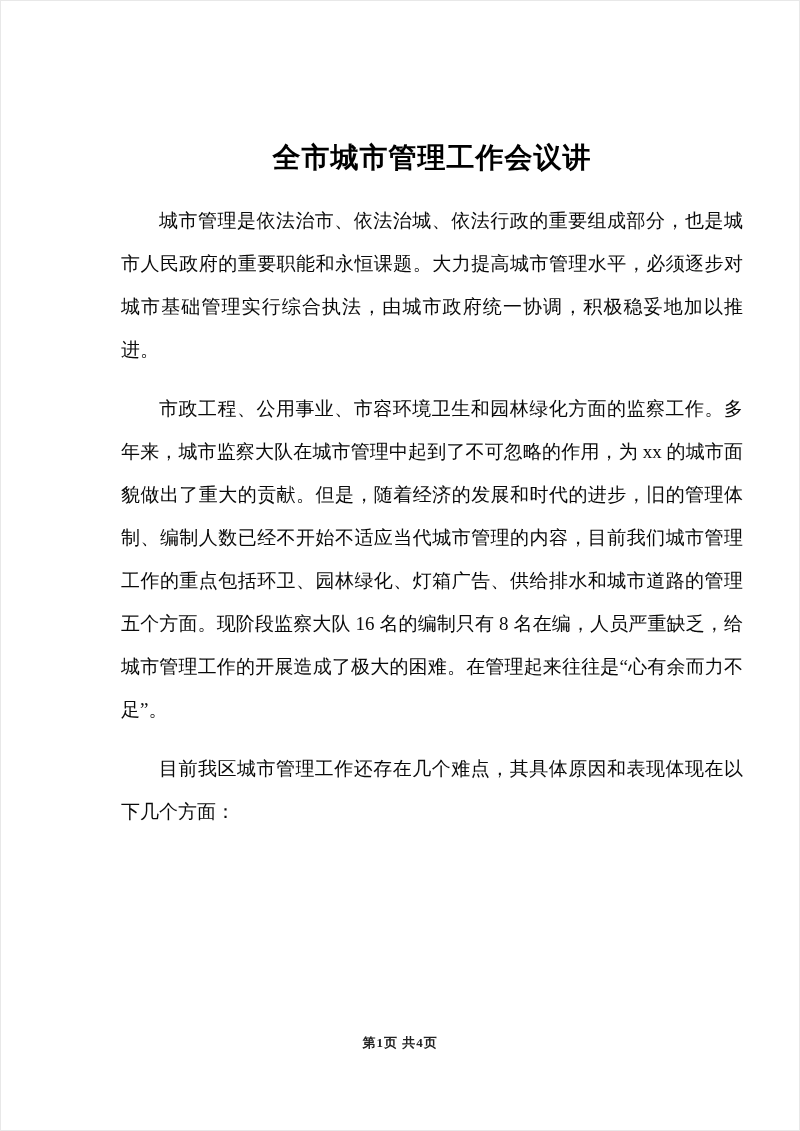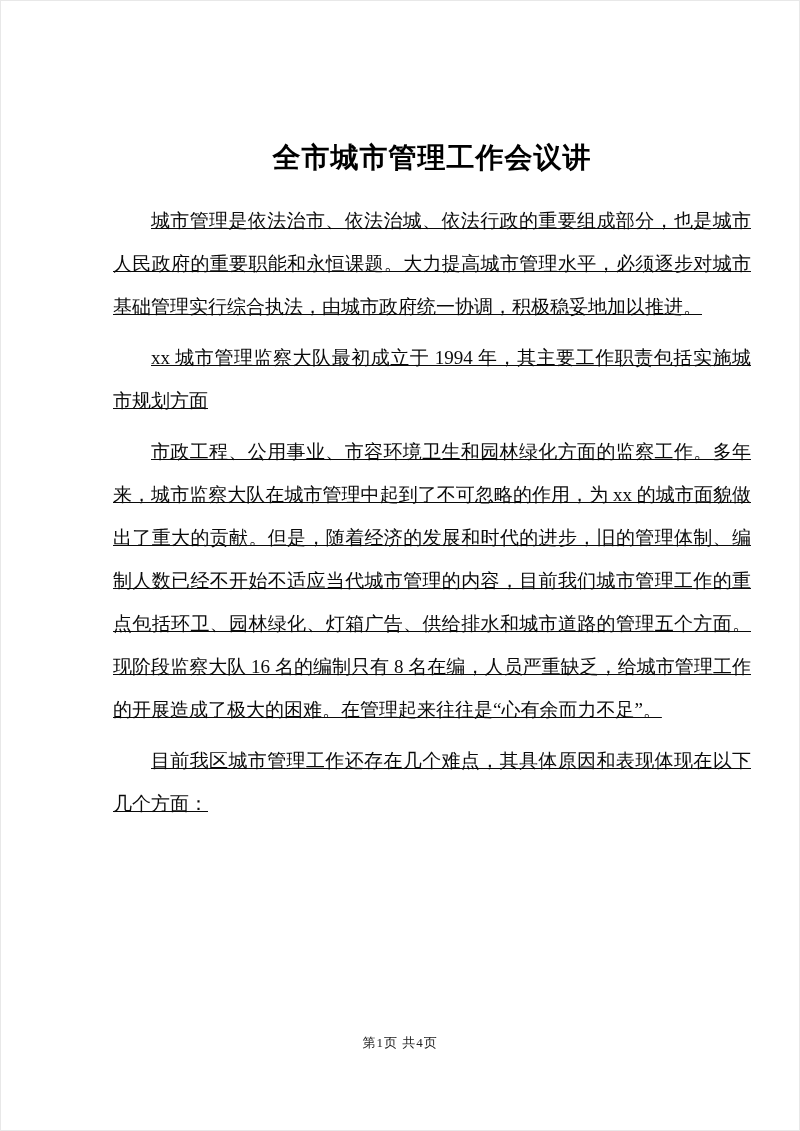--- a/index.html
+++ b/index.html
@@ -26,47 +26,46 @@
     font-size: 28px;
     font-weight: bold;
     text-align: center;
     margin: 0 0 22px 0;
     letter-spacing: 1px;
     color: #000000;
   }
   .doc-body p {
     font-size: 19px;
     line-height: 43px;
-    margin: 8px;
+    margin: 16px;
     text-indent: 2em;
     text-align: justify;
     color: #0a0a0a;
-    text-decoration: underline;
   }
   .doc-footer {
     position: absolute;
     left: 0;
     right: 0;
     bottom: 78px;
     text-align: center;
     font-size: 13px;
     color: #222222;
     letter-spacing: 1px;
+    font-weight: bold;
   }
 </style>
 </head>
 <body>
 
 <div class="doc-page">
 
   <h1 class="doc-title">全市城市管理工作会议讲</h1>
 
   <div class="doc-body">
     <p>城市管理是依法治市、依法治城、依法行政的重要组成部分，也是城市人民政府的重要职能和永恒课题。大力提高城市管理水平，必须逐步对城市基础管理实行综合执法，由城市政府统一协调，积极稳妥地加以推进。</p>
-    <p>xx 城市管理监察大队最初成立于 1994 年，其主要工作职责包括实施城市规划方面</p>
     <p>市政工程、公用事业、市容环境卫生和园林绿化方面的监察工作。多年来，城市监察大队在城市管理中起到了不可忽略的作用，为 xx 的城市面貌做出了重大的贡献。但是，随着经济的发展和时代的进步，旧的管理体制、编制人数已经不开始不适应当代城市管理的内容，目前我们城市管理工作的重点包括环卫、园林绿化、灯箱广告、供给排水和城市道路的管理五个方面。现阶段监察大队 16 名的编制只有 8 名在编，人员严重缺乏，给城市管理工作的开展造成了极大的困难。在管理起来往往是“心有余而力不足”。</p>
     <p>目前我区城市管理工作还存在几个难点，其具体原因和表现体现在以下几个方面：</p>
   </div>
 
   <div class="doc-footer">
     <span>第1页 共4页</span>
   </div>
 
 </div>
 

